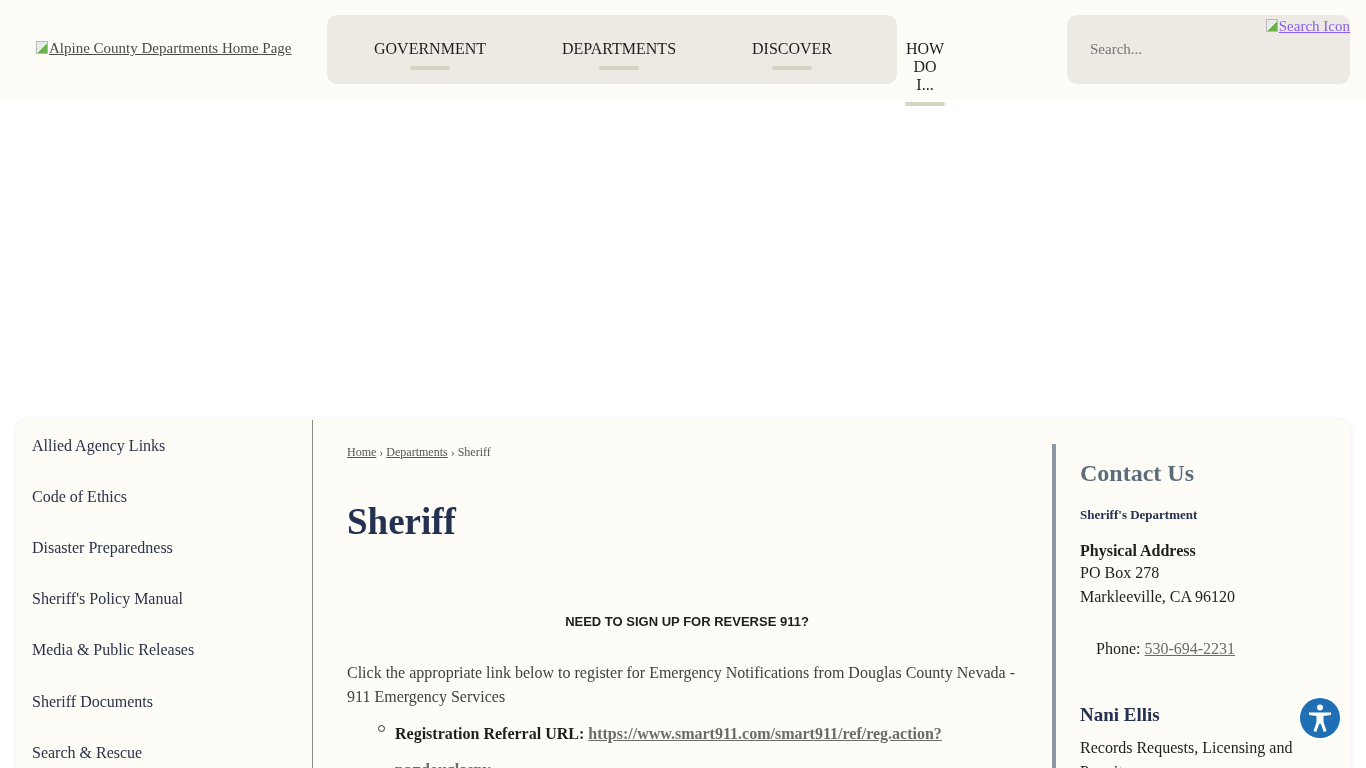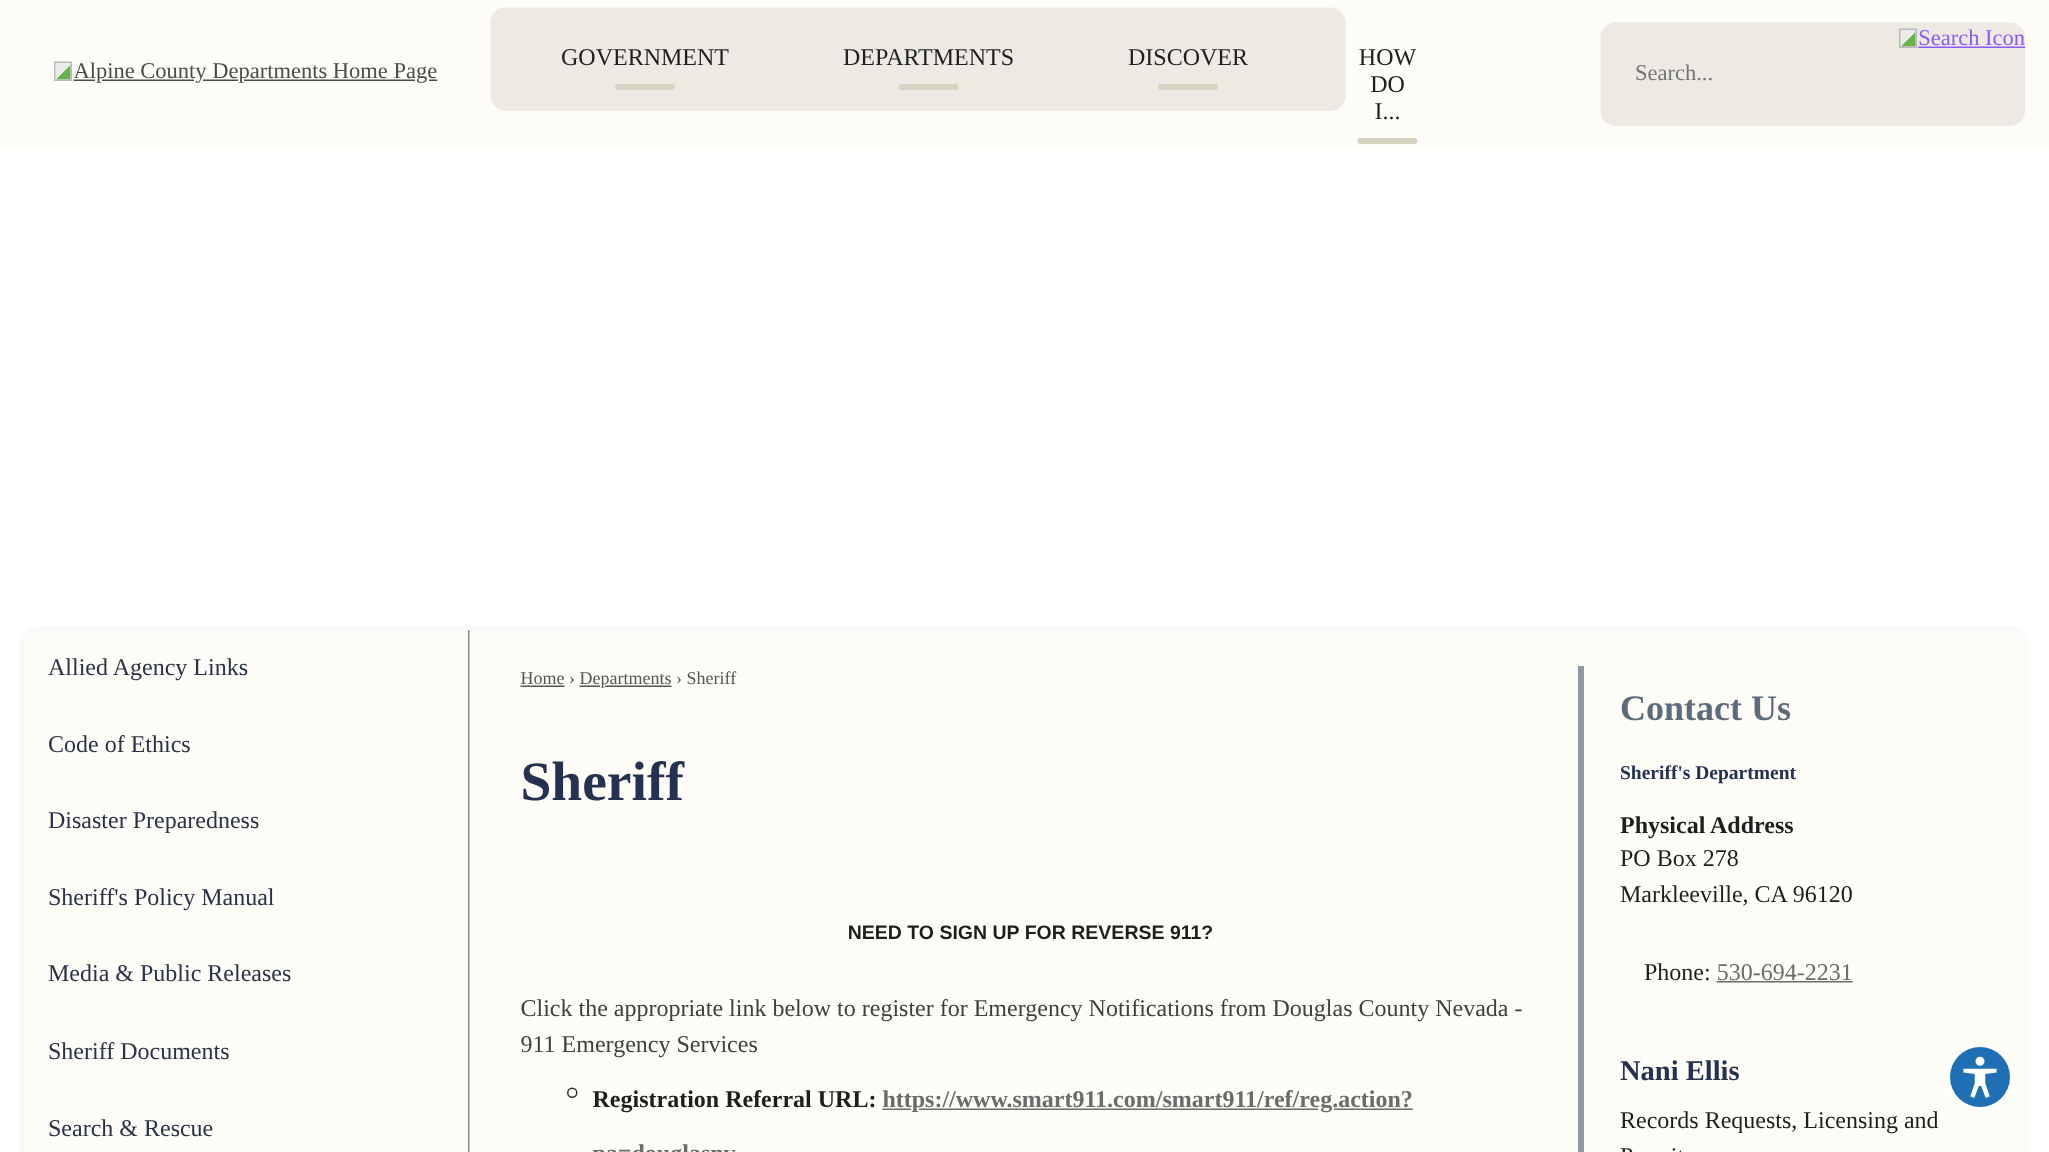--- a/index.html
+++ b/index.html
@@ -3,21 +3,21 @@
   <meta charset="utf-8">
   <style>
     * { box-sizing: border-box; margin: 0; padding: 0; }
     html, body { width: 1366px; height: 768px; overflow: hidden; }
     body { background: #ffffff; font-family: "Liberation Serif", serif; color: #222; position: relative; }
 
     
     .header { position: absolute; left: 0; top: 0; width: 1366px; height: 100px; background: #fdfcf7; }
     .logo { position: absolute; left: 36px; top: 40px; font-size: 15px; color: #4a4a4a; text-decoration: underline; display: flex; align-items: flex-start; }
     .broken-img { display: inline-block; width: 12px; height: 13px; border: 1px solid #b8b8b8; background: linear-gradient(135deg, #eaeaea 55%, #6ab04c 55%); margin-right: 1px; margin-top: 1px; }
-    .nav { position: absolute; left: 327px; top: 5px; width: 570px; height: 69px; background: #edeae4; border-radius: 10px; }
+    .nav { position: absolute; left: 327px; top: 15px; width: 570px; height: 69px; background: #edeae4; border-radius: 10px; }
     .nav-item { position: absolute; top: 25px; font-size: 16px; color: #1e1e1e; text-align: center; cursor: pointer; }
     .nav-item .bar { display: block; width: 40px; height: 4px; background: #d7d3c3; border-radius: 2px; margin: 8px auto 0; }
     .search-box { position: absolute; left: 1067px; top: 15px; width: 283px; height: 69px; background: #edeae4; border-radius: 10px; }
     .search-input { position: absolute; left: 23px; top: 26px; width: 170px; font-size: 15px; color: #1e1e1e; border: none; background: transparent; font-family: "Liberation Serif", serif; outline: none; }
     .search-icon { position: absolute; right: 0; top: 3px; font-size: 15px; color: #8b5cf6; text-decoration: underline; display: flex; align-items: flex-start; cursor: pointer; }
 
     
     .panel { position: absolute; left: 16px; top: 420px; width: 1334px; height: 360px; background: #fdfcf7; border-radius: 10px; box-shadow: 0 0 6px rgba(0,0,0,0.08); }
     .side-nav { position: absolute; left: 0; top: 0; width: 297px; height: 360px; border-right: 1px solid #8a8a8a; }
     .side-item { position: absolute; left: 16px; font-size: 16px; color: #2a3246; cursor: pointer; }

